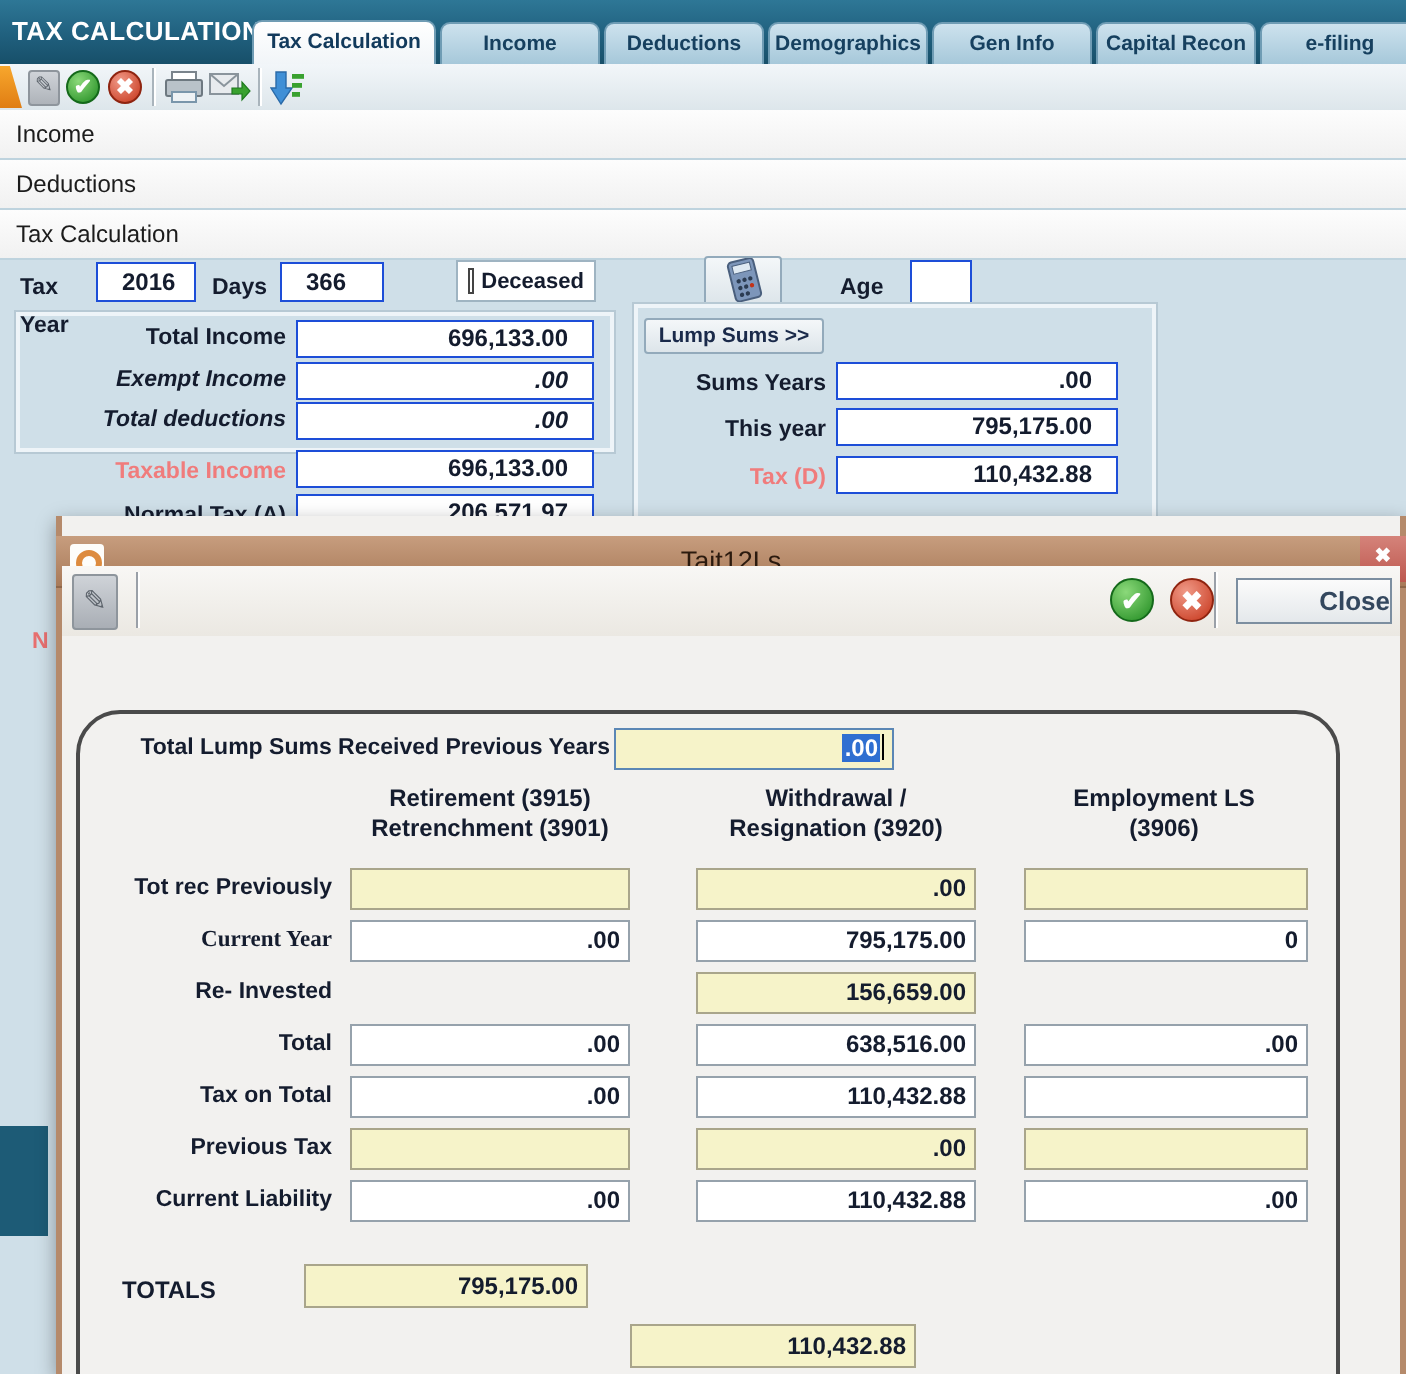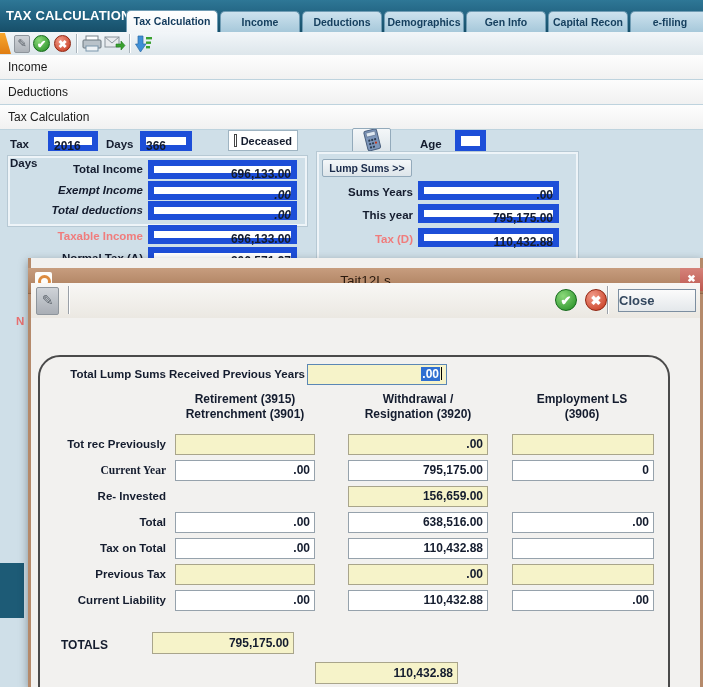--- a/index.html
+++ b/index.html
@@ -30,22 +30,22 @@
 
   
   .secbar{position:absolute;left:0;width:703px;height:25px;box-sizing:border-box;
     background:linear-gradient(#fdfdfd,#f1f1f1);border-bottom:1px solid #bed3de;
     color:#1c1c1c;font-size:12px;line-height:24px;padding-left:8px}
 
   
   .lbl{position:absolute;font-weight:bold;font-size:11.5px;color:#141c2e;text-align:right;line-height:19px}
   .lbl.it{font-style:italic}
   .lbl.red{color:#f07c7c}
-  .mfld{position:absolute;box-sizing:border-box;height:19px;background:#fff;border:6px solid #1d4ed8;
-    font-weight:bold;font-size:12px;line-height:17px;color:#141c2e;text-align:right;padding:0 0}
+  .mfld{position:absolute;box-sizing:border-box;height:19px;background:#fff;border:1px solid #1d4ed8;
+    font-weight:bold;font-size:12px;line-height:17px;color:#141c2e;text-align:right;padding:0 12px}
   .mfld.left{text-align:left}
   .groupbox{position:absolute;border:2px solid #eef4f8;box-shadow:0 0 0 1px #b7c9d4}
   .btn{position:absolute;box-sizing:border-box;background:linear-gradient(#f4f7f9,#dde5ea);
     border:1px solid #93aabb;border-radius:2px;font-weight:bold;font-size:10.5px;color:#1a2a4a;
     text-align:center;cursor:default}
   .chkwrap{position:absolute;box-sizing:border-box;background:#fff;border:1px solid #9fb4c2;
     display:flex;align-items:center;gap:4px;padding:0 5px;font-weight:bold;font-size:11px;color:#141c2e}
   .chk{width:11px;height:11px;background:#fff;border:1px solid #444}
   .teal-block{position:absolute;left:0;top:563px;width:24px;height:55px;background:#1d5b76}
   .hidden-n{position:absolute;left:16px;top:315px;color:#e87070;font-weight:bold;font-size:11.5px}
@@ -65,21 +65,21 @@
     background:linear-gradient(#f8f7f5,#ebe8e2);border-bottom:1px solid #cdc8bf}
   .dlg-doc{position:absolute;left:5px;top:4px;width:21px;height:26px;background:linear-gradient(#cfd3d8,#a9aeb5);
     border:1px solid #8e959c;border-radius:2px;color:#5d646c;font-size:14px;line-height:25px;text-align:center}
   .dlg-sep{position:absolute;top:3px;width:1px;height:28px;background:#9aa0a8;box-shadow:1px 0 0 #fff}
   .dlg-circ{position:absolute;top:6px;width:22px;height:22px;border-radius:50%;line-height:22px;
     font-size:13px;font-weight:bold;color:#fff;text-align:center;box-sizing:border-box}
   .dlg-circ.g{background:radial-gradient(circle at 35% 30%,#8bd97a,#1f8a1f);border:1px solid #14691a}
   .dlg-circ.r{background:radial-gradient(circle at 35% 30%,#f09a88,#c53318);border:1px solid #8f2410}
   .close-btn{position:absolute;left:587px;top:6px;width:78px;height:23px;box-sizing:border-box;
     background:linear-gradient(#fbfbfb,#e4e8eb);border:1px solid #7c8ea0;font-weight:bold;font-size:13px;
-    color:#33475e;text-align:left;line-height:21px}
+    color:#33475e;text-align:right;line-height:21px}
   .dlg-body{position:absolute;left:3px;top:60px;width:669px;height:369px;background:#f2f1ef}
   .dlg-group{position:absolute;left:7px;top:37px;width:628px;height:400px;border:2px solid #4a4a4a;border-radius:22px}
   .dlbl{position:absolute;left:5px;width:130px;text-align:right;font-weight:bold;font-size:11.5px;
     color:#141c2e;line-height:21px}
   .fld{position:absolute;box-sizing:border-box;height:21px;background:#fff;border:1px solid #96a2ac;
     font-weight:bold;font-size:12px;line-height:19px;color:#141c2e;text-align:right;padding:0 4px}
   .fld.y{background:#f6f3c9;border-color:#a9a58b}
   .hdr{position:absolute;width:170px;text-align:center;font-weight:bold;font-size:12px;color:#141c2e;line-height:15px}
   .sel{background:#2f6fd1;color:#fff;padding:0 1px}
   .caret{display:inline-block;width:1px;height:13px;background:#000;vertical-align:-2px;margin-left:1px}
@@ -137,21 +137,21 @@
         <rect x="11" y="6.5" width="5" height="2.4" fill="#39a12f"></rect>
         <rect x="11" y="11" width="4" height="2.4" fill="#39a12f"></rect>
       </svg>
     </div>
   </div>
 
   <div class="secbar" style="top:55px">Income</div>
   <div class="secbar" style="top:80px">Deductions</div>
   <div class="secbar" style="top:105px">Tax Calculation</div>
 
-  <div class="lbl" style="left:10px;top:135px;width:38px;text-align:left">Tax Days</div>
+  <div class="lbl" style="left:10px;top:135px;width:38px;text-align:left">Tax Year</div>
   <div class="mfld left" style="left:48px;top:131px;width:50px;height:20px;line-height:18px">2016</div>
   <div class="lbl" style="left:106px;top:135px;width:30px;text-align:left">Days</div>
   <div class="mfld left" style="left:140px;top:131px;width:52px;height:20px;line-height:18px">366</div>
   <div class="chkwrap" style="left:228px;top:130px;width:70px;height:21px">
     <span class="chk"></span>
     <span>Deceased</span>
   </div>
   <div class="btn" style="left:352px;top:128px;width:39px;height:25px">
     <svg width="26" height="24" style="margin-top:0">
       <g transform="rotate(-14 13 12)">

